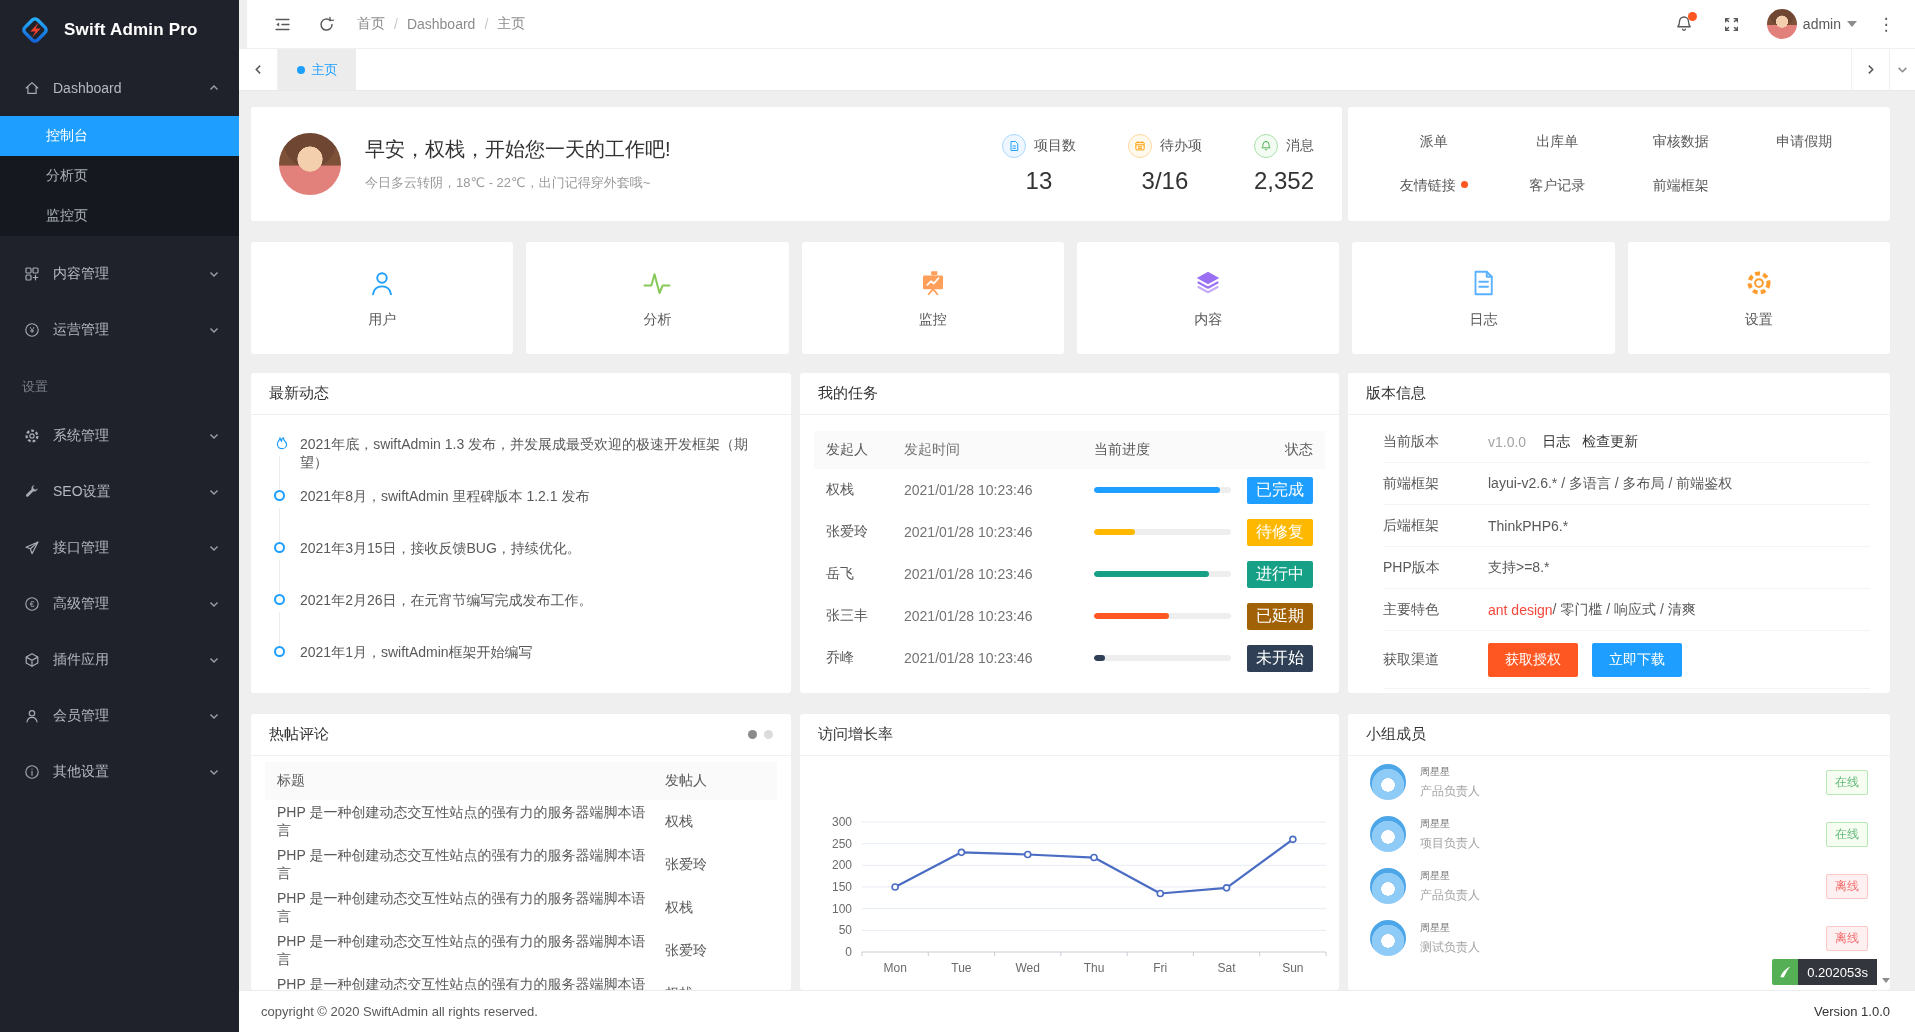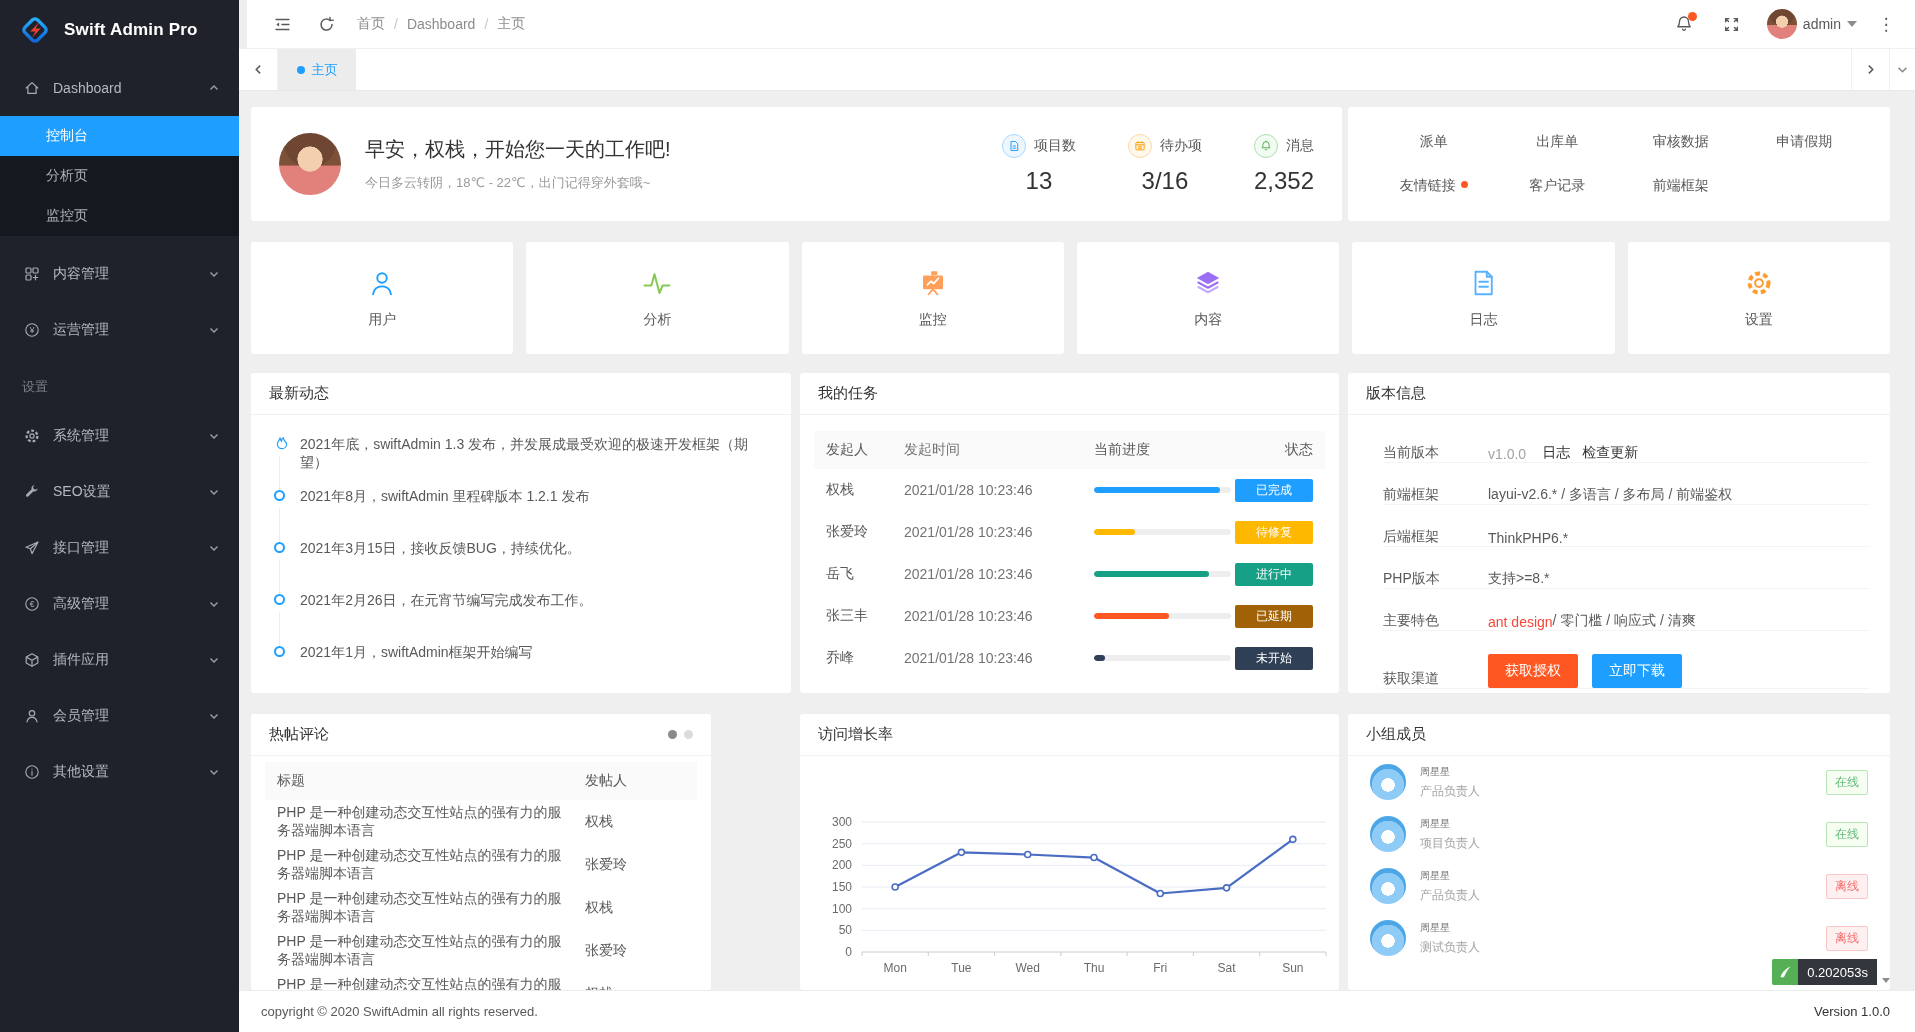--- a/index.html
+++ b/index.html
@@ -89,37 +89,37 @@
   #card-tasks { left:561px; top:282px; width:539px; height:320px; }
   .thead { margin:16px 14px 0; height:38px; background:#fafafa; display:flex; align-items:center; font-size:14px; color:#595959; padding:0 12px; }
   .trow { display:flex; align-items:center; height:42px; padding:0 26px; font-size:14px; }
   .c-name { width:78px; color:#595959; }
   .c-time { width:190px; color:#737373; }
   .c-prog { flex:1; padding-right:24px; }
   .c-status { width:58px; display:flex; justify-content:flex-end; }
   .thead .c-name { width:78px; } .thead .c-time { width:190px; }
   .progress-track { width:100%; max-width:172px; height:6px; background:#eee; border-radius:3px; overflow:hidden; }
   .progress-fill { height:100%; border-radius:3px; }
-  .badge { display:inline-block; padding:3px 21px; border-radius:2px; color:#fff; font-size:12px; white-space:nowrap; }
+  .badge { display:inline-block; padding:3px 9px; border-radius:2px; color:#fff; font-size:16px; white-space:nowrap; }
 
   
   #card-version { left:1109px; top:282px; width:542px; height:320px; }
   .vrows { padding:6px 20px 0 35px; }
-  .vrow { display:flex; align-items:flex-end; height:42px; border-bottom:1px solid #f4f4f4; font-size:14px; color:#595959; }
+  .vrow { display:flex; align-items:center; height:42px; border-bottom:1px solid #f4f4f4; font-size:14px; color:#595959; }
   .vrow.last { height:58px; border-bottom:1px solid #f4f4f4; }
   .vlabel { width:105px; flex:none; }
   .vmuted { color:#a3a3a3; margin-right:16px; }
   .vlink { color:#333; margin-right:12px; }
   .vred { color:#f5483b; }
   .vbtn { height:34px; padding:0 17px; border:none; border-radius:2px; color:#fff; font-size:14px; margin-right:14px; font-family:inherit; }
   .vbtn.orange { background:#ff5722; }
   .vbtn.blue { background:#1E9FFF; }
 
   
-  #card-posts { left:12px; top:623px; width:460px; height:276px; }
+  #card-posts { left:12px; top:623px; width:540px; height:276px; }
   .dots { margin-left:auto; display:flex; gap:7px; align-items:center; }
   .dot9 { width:9px; height:9px; border-radius:50%; }
   .dot-dark { background:#8a8a8a; } .dot-light { background:#dcdcdc; }
   .phead { margin:6px 14px 0; height:38px; background:#fafafa; display:flex; align-items:center; padding:0 12px; font-size:14px; color:#595959; }
   .prow { display:flex; align-items:center; height:43px; padding:0 26px; font-size:14px; color:#595959; }
   .p-title { flex:1; padding-right:10px; }
   .p-poster { width:100px; }
   .phead .p-poster { width:100px; }
 
   

